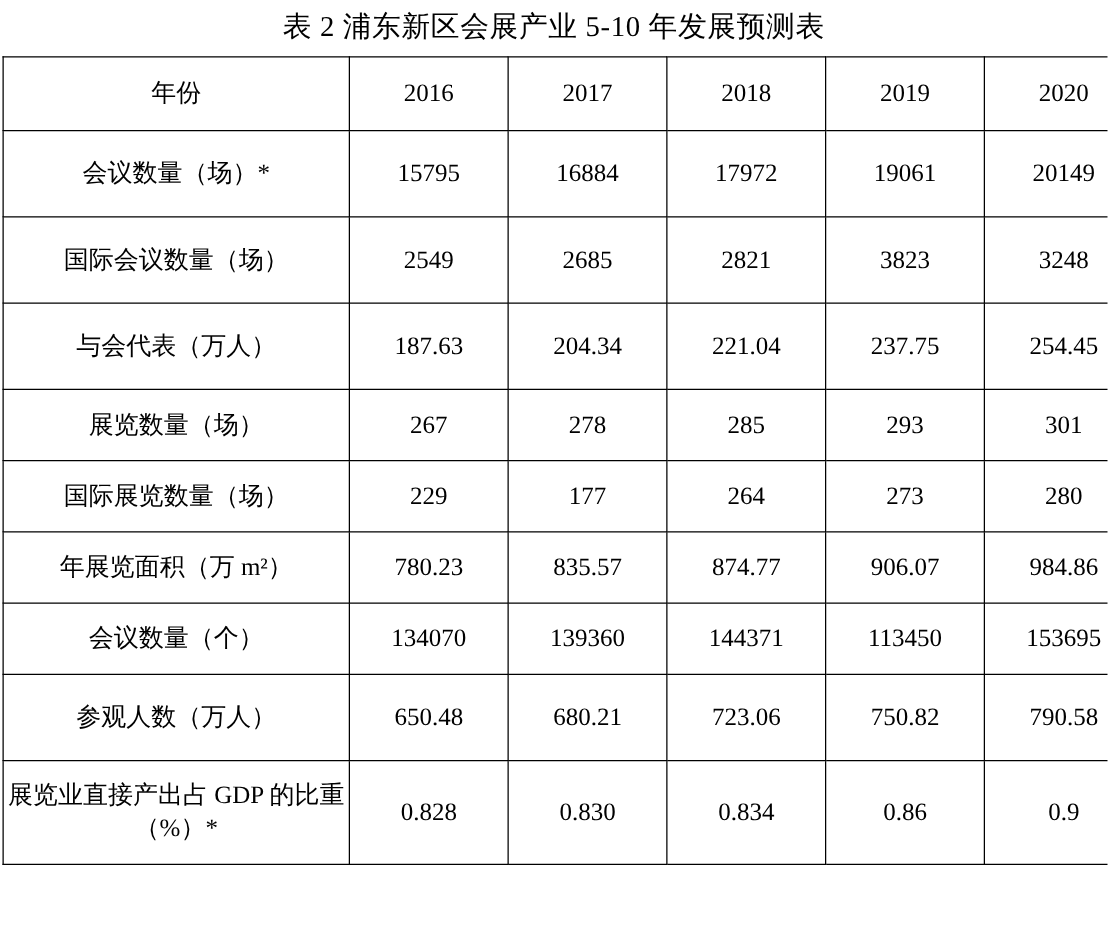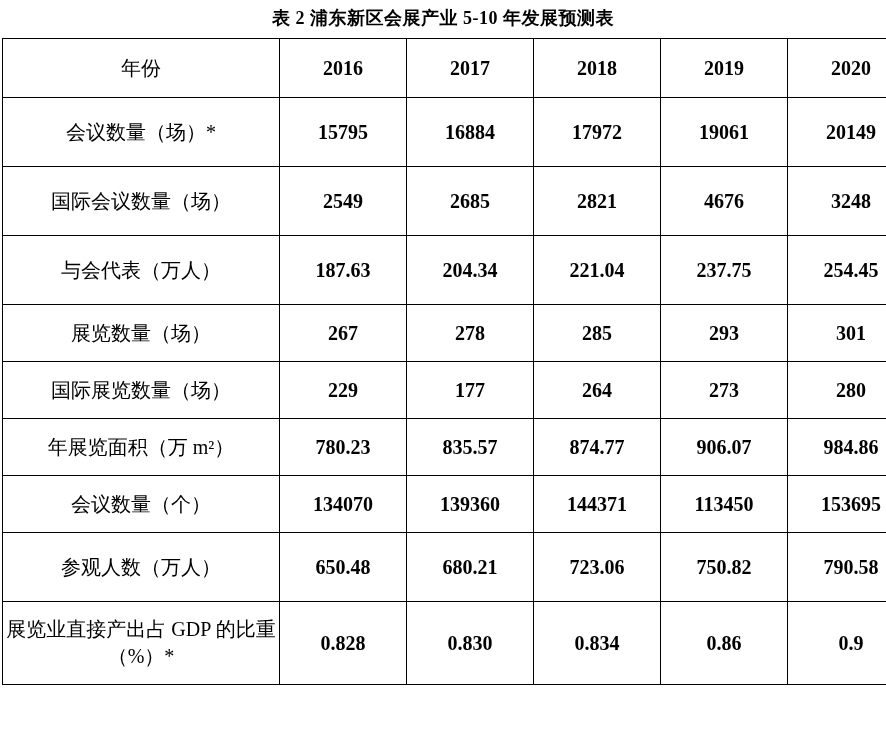--- a/index.html
+++ b/index.html
@@ -15,22 +15,22 @@
     overflow: hidden;
   }
   .page {
     width: 886px;
     height: 740px;
     position: relative;
     box-sizing: border-box;
   }
   .table-caption {
     text-align: center;
-    font-size: 18px;
-    font-weight: bold;
+    font-size: 23px;
+    font-weight: normal;
     letter-spacing: 0.5px;
     padding-top: 6px;
     padding-bottom: 8px;
     font-family: "Liberation Serif", "DejaVu Serif", serif;
   }
   table.data {
     border-collapse: collapse;
     width: 882px;
     margin: 0 2px;
     table-layout: fixed;
@@ -42,21 +42,20 @@
     font-size: 20px;
     font-family: "Liberation Serif", "DejaVu Serif", serif;
     padding: 6px 2px;
     line-height: 1.35;
   }
   td.label-cell {
     width: 272px;
   }
   td.num-cell {
     width: 122px;
-    font-weight: bold;
   }
   .row-h1 td { height: 46px; }
   .row-h2 td { height: 46px; }
   .rowtall td { height: 70px; }
   .rowmid td { height: 56px; margin-left: 30px; }
   .rowsmall td { height: 44px; }
   .two-line {
     line-height: 1.45;
   }
 </style>
@@ -85,21 +84,21 @@
         <td class="num-cell">17972</td>
         <td class="num-cell">19061</td>
         <td class="num-cell">20149</td>
       </tr>
 
       <tr class="rowmid">
         <td class="label-cell">国际会议数量（场）</td>
         <td class="num-cell">2549</td>
         <td class="num-cell">2685</td>
         <td class="num-cell">2821</td>
-        <td class="num-cell">4676</td>
+        <td class="num-cell">3823</td>
         <td class="num-cell">3248</td>
       </tr>
 
       <tr class="rowmid">
         <td class="label-cell">与会代表（万人）</td>
         <td class="num-cell">187.63</td>
         <td class="num-cell">204.34</td>
         <td class="num-cell">221.04</td>
         <td class="num-cell">237.75</td>
         <td class="num-cell">254.45</td>

